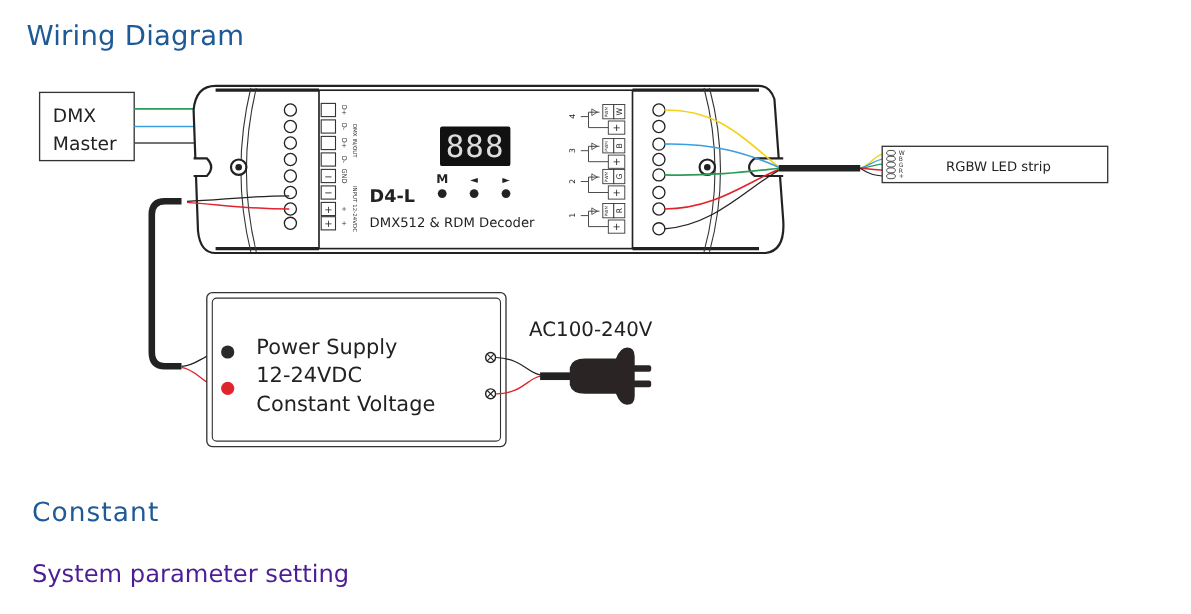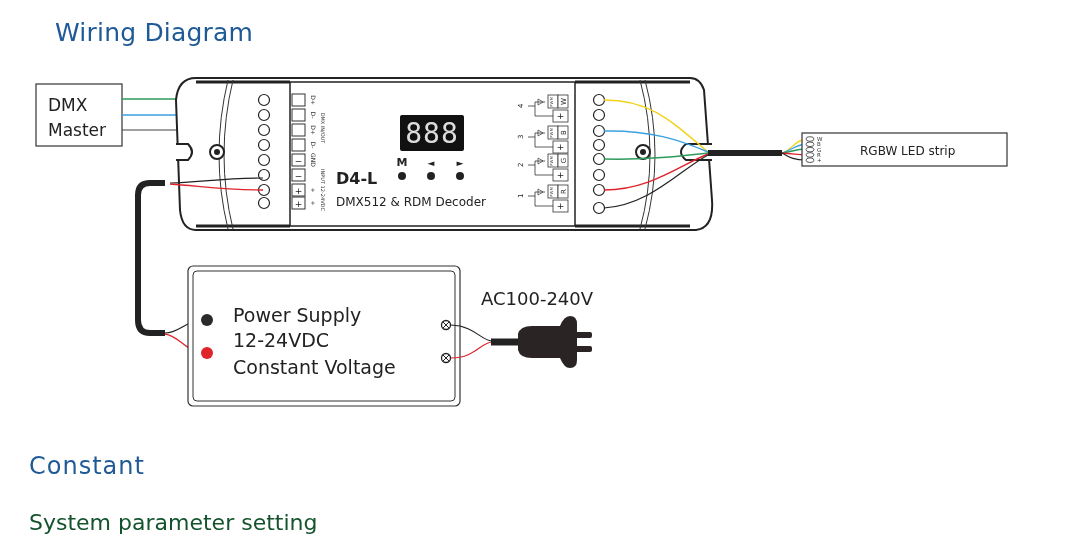--- a/index.html
+++ b/index.html
@@ -1,20 +1,20 @@
 <!DOCTYPE html>
 <html><head>
 <meta charset="utf-8">
 <style>
   html, body { margin:0; padding:0; background:#ffffff; }
   body { width:1083px; height:558px; position:relative; overflow:hidden; font-family:"DejaVu Sans", sans-serif; }
   .heading { position:absolute; color:#1f5a96; font-family:"DejaVu Sans", sans-serif; font-weight:normal; white-space:nowrap; }
-  #h-wiring { left:55px; top:18px; font-size:25px; letter-spacing:0.2px; }
+  #h-wiring { left:24px; top:18px; font-size:25px; letter-spacing:0.2px; }
   #h-operation { left:29px; top:452px; font-size:24px; letter-spacing:1px; }
-  #h-system { position:absolute; left:29px; top:510px; font-size:22px; color:#14532d; white-space:nowrap; }
+  #h-system { position:absolute; left:29px; top:510px; font-size:22px; color:#4c1d95; white-space:nowrap; }
   svg#diagram { position:absolute; left:0; top:0; }
   .lbl { font-family:"DejaVu Sans", sans-serif; fill:#222; }
 </style>
 </head>
 <body>
 
 <div id="h-wiring" class="heading">Wiring Diagram</div>
 
 <svg id="diagram" width="1083" height="440" viewBox="0 0 1083 440">
 

